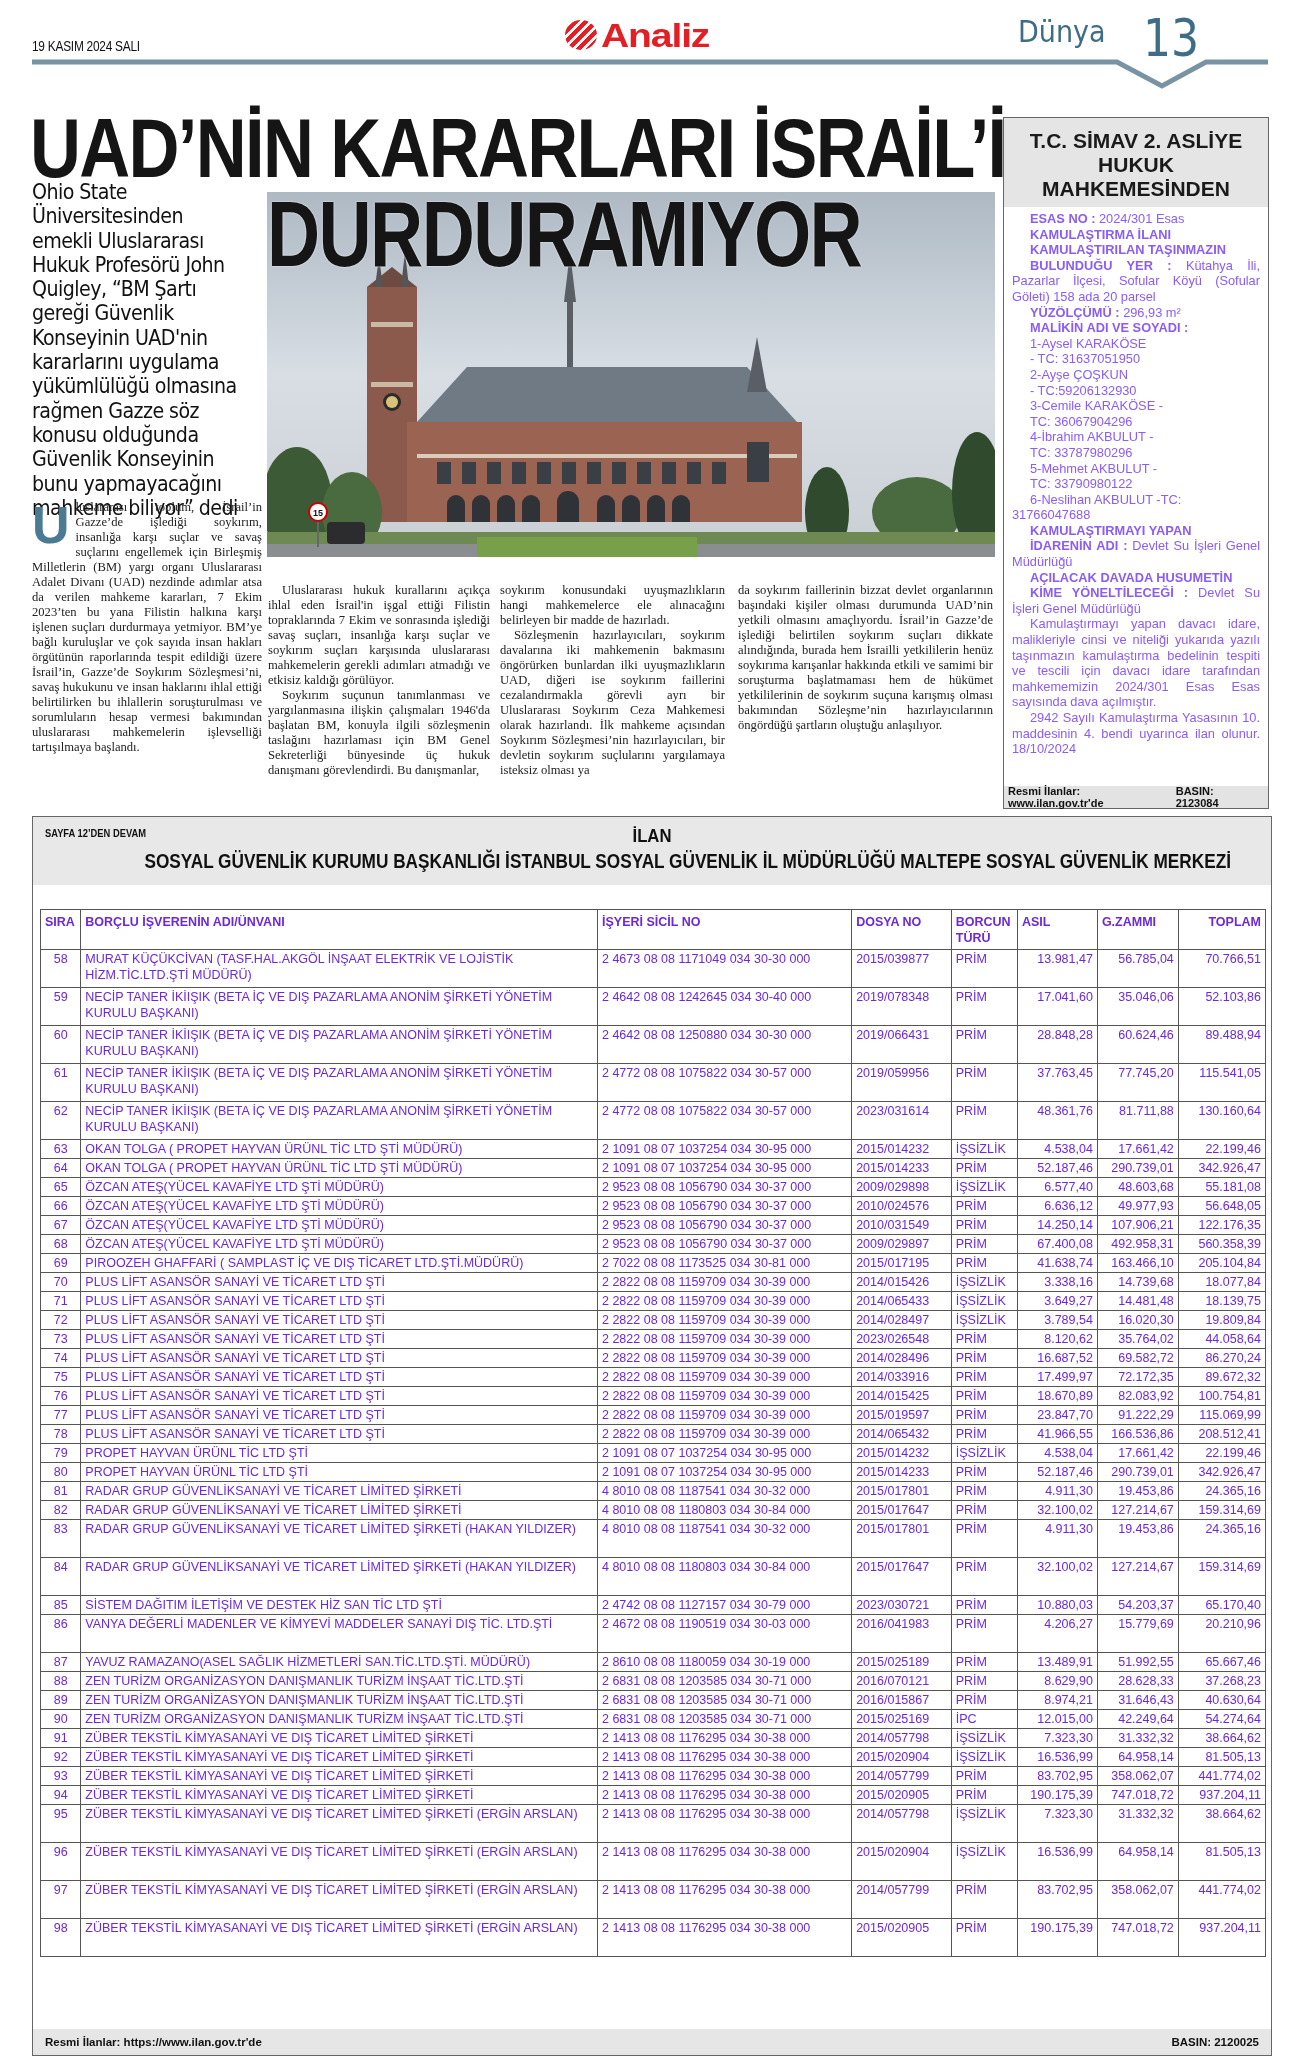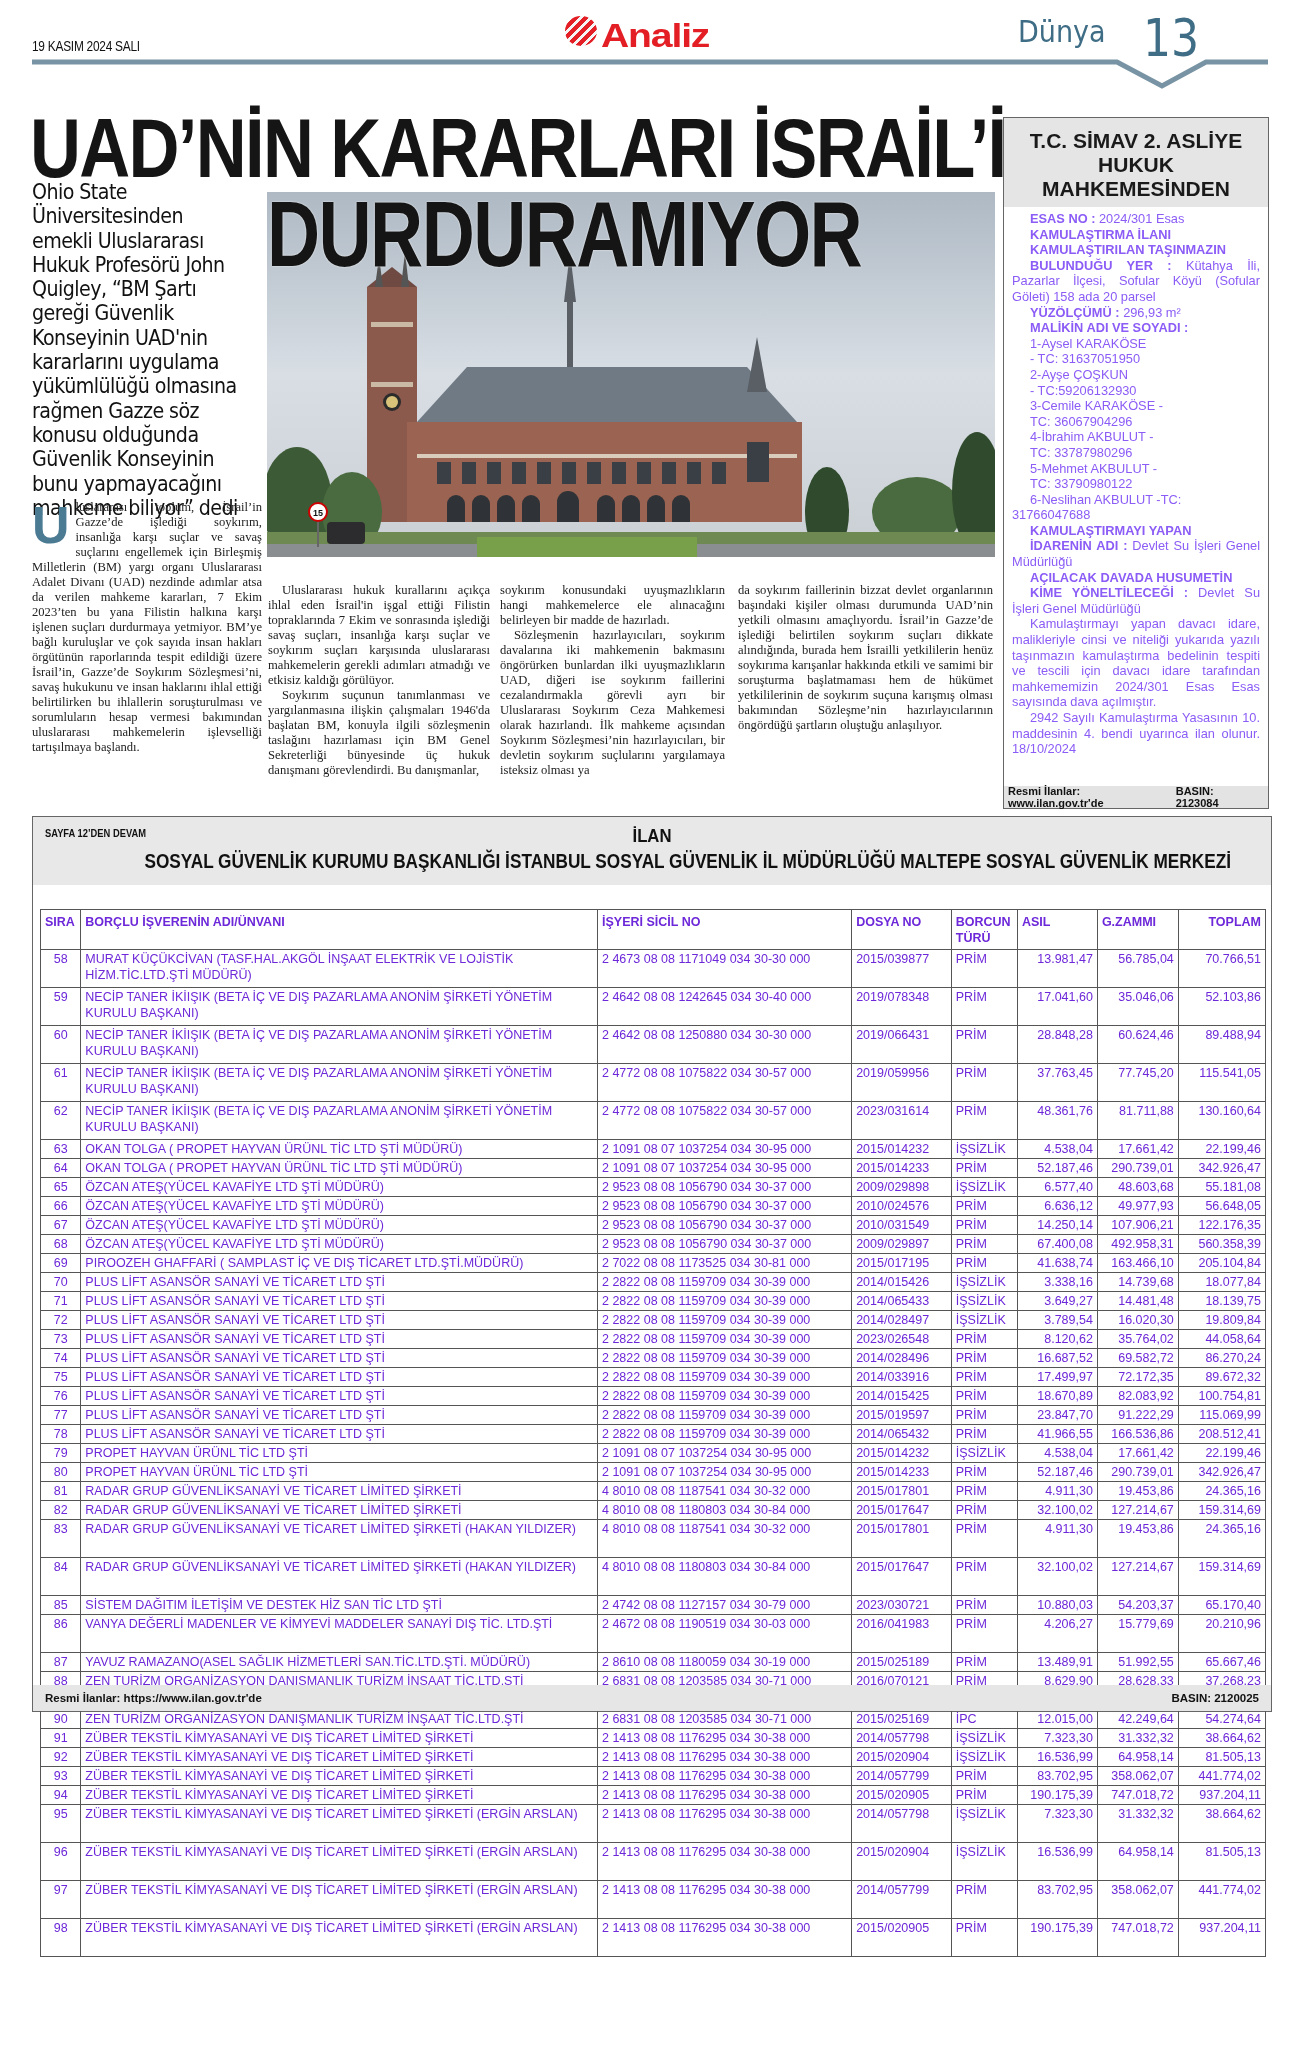--- a/index.html
+++ b/index.html
@@ -1,21 +1,21 @@
 <!DOCTYPE html>
 <html><head>
 <meta charset="utf-8">
 <style>
   * { box-sizing: border-box; margin: 0; padding: 0; }
   html, body { width: 1300px; height: 2063px; background: #fff; overflow: hidden; }
   body { position: relative; font-family: "Liberation Sans", sans-serif; color: #111; }
 
   
   .date { position: absolute; left: 32px; top: 38px; font-size: 14px; letter-spacing: -0.3px; font-family: "Liberation Sans", sans-serif; transform: scaleX(0.85); transform-origin: left; }
-  .logo { position: absolute; left: 565px; top: 16px; width: 180px; height: 38px; display: flex; align-items: flex-start; }
+  .logo { position: absolute; left: 565px; top: 16px; width: 180px; height: 38px; display: flex; align-items: center; }
   .logo-mark { width: 32px; height: 30px; border-radius: 50%; background: repeating-linear-gradient(135deg, #e31e24 0 4px, #f4f4f4 4px 7px); margin-right: 4px; }
   .logo-text { font-family: "Liberation Sans", sans-serif; font-weight: 900; font-size: 34px; color: #e31e24; letter-spacing: -1px; transform: scaleX(1.15); transform-origin: left; position: relative; }
   .section-name { position: absolute; left: 1018px; top: 14px; font-size: 30px; color: #3f6d86; font-family: "DejaVu Sans", sans-serif; transform: scaleX(0.9); transform-origin: left; }
   .page-num { position: absolute; left: 1143px; top: 12px; font-size: 52px; color: #3f6d86; font-family: "DejaVu Sans", sans-serif; line-height: 1; transform: scaleX(0.85); transform-origin: left; }
   .rule-svg { position: absolute; left: 0; top: 52px; }
 
   
   .headline1 { position: absolute; left: 30px; top: 106px; font-family: "Liberation Sans", sans-serif; font-weight: 900; font-size: 84px; letter-spacing: -2px; line-height: 1; transform: scaleX(0.84); transform-origin: left top; white-space: nowrap; color: #151515; }
   .headline2 { position: absolute; left: 267px; top: 188px; font-family: "Liberation Sans", sans-serif; font-weight: 900; font-size: 92px; letter-spacing: -2px; line-height: 1; transform: scaleX(0.8); transform-origin: left top; white-space: nowrap; color: #151515; z-index: 3; text-shadow: 0 0 2px #fff; }
 
@@ -39,21 +39,21 @@
   
   .notice { position: absolute; left: 1003px; top: 117px; width: 266px; height: 692px; border: 1px solid #666; background: #fff; }
   .notice-head { background: #e5e5e5; text-align: center; font-weight: bold; font-size: 21px; line-height: 24px; padding: 11px 0 6px; color: #1a1a1a; transform: scaleX(1); }
   .notice-body { padding: 4px 8px 0 8px; font-size: 12.8px; line-height: 15.6px; color: #8b5cf6; }
   .notice-body .ind { padding-left: 18px; display: block; }
   .notice-body .para { text-indent: 18px; display: block; text-align: justify; }
   .notice-body b { font-weight: bold; }
   .notice-foot { position: absolute; left: 0; bottom: 0; width: 100%; height: 22px; background: #e3e3e3; font-size: 11px; font-weight: bold; display: flex; justify-content: space-between; align-items: center; padding: 0 10px 0 4px; transform-origin: left; }
 
   
-  .ad { position: absolute; left: 32px; top: 816px; width: 1240px; height: 896px; border: 1px solid #666; }
+  .ad { position: absolute; left: 32px; top: 816px; width: 1240px; height: 1240px; border: 1px solid #666; }
   .ad-head { background: #e8e8e8; height: 68px; position: relative; }
   .ad-cont { position: absolute; left: 12px; top: 10px; font-size: 11px; font-weight: bold; transform: scaleX(0.85); transform-origin: left; }
   .ad-title { position: absolute; left: 0; width: 100%; top: 8px; text-align: center; font-weight: bold; font-size: 19px; transform: scaleX(0.88); }
   .ad-sub { position: absolute; left: 0; width: 100%; top: 32px; text-align: center; font-weight: bold; font-size: 21px; white-space: nowrap; transform: scaleX(0.82); }
   table.ilan { position: absolute; left: 7px; top: 86px; width: 1226px; border-collapse: collapse; font-size: 12.5px; color: #6d28d9; margin-top: 6px; }
   table.ilan th, table.ilan td { border: 1px solid #555; padding: 1px 4px; vertical-align: top; line-height: 16px; white-space: nowrap; }
   table.ilan th { font-weight: bold; text-align: left; font-size: 12.5px; height: 40px; padding-top: 4px; }
   table.ilan td.num { text-align: right; }
   table.ilan td.sira { text-align: center; }
   table.ilan tr.tall td { height: 38px; }

